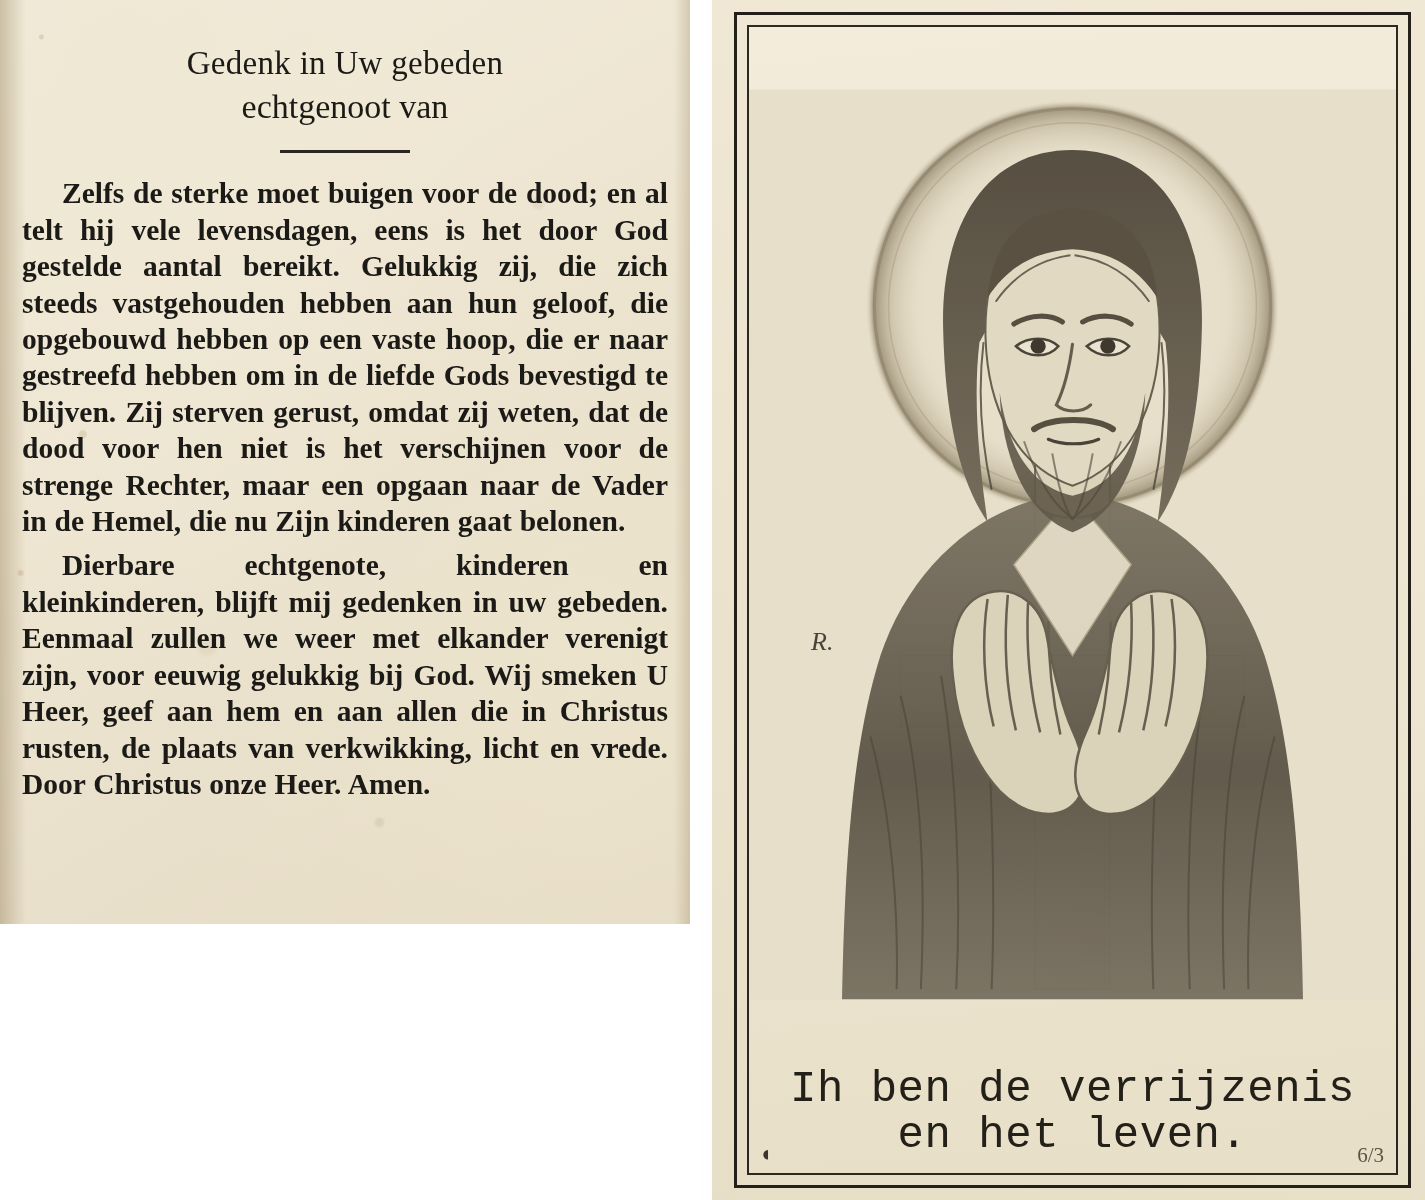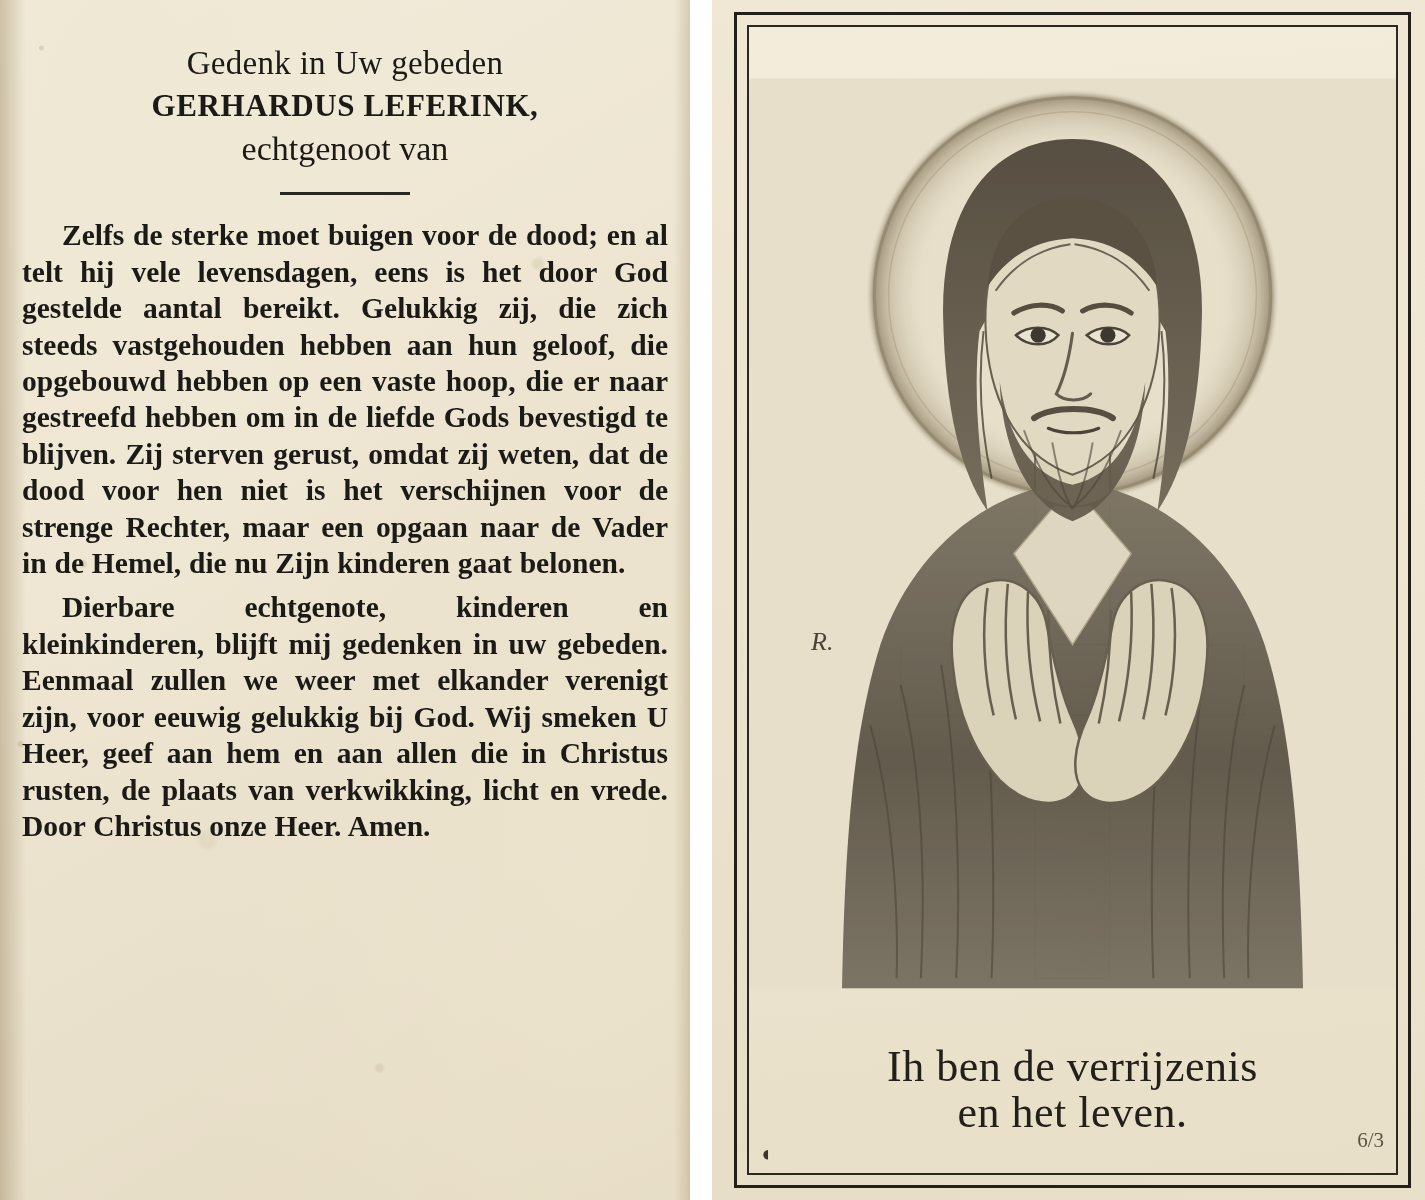--- a/index.html
+++ b/index.html
@@ -18,21 +18,21 @@
     width: 1425px;
     height: 1200px;
     display: flex;
     background: #ffffff;
   }
 
   
   .page-left {
     position: relative;
     width: 690px;
-    height: 1200px;
+    height: 924px;
     background:
       radial-gradient(ellipse at 18% 12%, #efe8d4 0%, rgba(239,232,212,0) 46%),
       radial-gradient(ellipse at 85% 70%, #ece3cd 0%, rgba(236,227,205,0) 52%),
       linear-gradient(150deg, #f2ecdc 0%, #eee6d2 38%, #e9e0cb 70%, #e5dbc3 100%);
     box-sizing: border-box;
     padding: 44px 22px 18px 22px;
     overflow: hidden;
   }
   .page-left::after {
     content: "";
@@ -180,57 +180,56 @@
     position: absolute;
     left: 62px;
     top: 600px;
     font-size: 26px;
     color: #4a4338;
     font-family: "Liberation Serif", serif;
     font-style: italic;
   }
   .caption {
     position: relative;
-    padding: 4px 10px 36px 10px;
+    padding: 4px 10px 14px 10px;
     text-align: center;
     color: #23201a;
-    font-family: Liberation Serif, serif;
+    font-family: Liberation Mono, monospace;
     font-size: 44px;
     line-height: 1.06;
     letter-spacing: 0.5px;
   }
   .caption .line2 { display: block; }
   .corner-mark {
     position: absolute;
     left: 10px;
     bottom: 6px;
     font-size: 22px;
     color: #3b352c;
   }
   .print-code {
     position: absolute;
     right: 12px;
-    bottom: 20px;
+    bottom: 5px;
     font-size: 21px;
     color: #5c5344;
     font-family: "Liberation Serif", serif;
   }
 </style>
 </head>
 <body>
 
 <div class="card-spread">
 
   <div class="page-left">
     <div class="left-edge-shade"></div>
     <div class="right-edge-shade"></div>
 
     <div class="memorial-text">
       <p class="head-line">Gedenk in Uw gebeden</p>
-      <p class="deceased-name">GERHARDUS LEFERINK,</p>
       <p class="spouse-rel">echtgenoot van</p>
 
       <hr class="divider">
 
       <p class="body-par">Zelfs de sterke moet buigen voor de dood; en al telt hij vele levensdagen, eens is het door God gestelde aantal bereikt. Gelukkig zij, die zich steeds vastgehouden hebben aan hun geloof, die opgebouwd hebben op een vaste hoop, die er naar gestreefd hebben om in de liefde Gods bevestigd te blijven. Zij sterven gerust, omdat zij weten, dat de dood voor hen niet is het verschijnen voor de strenge Rechter, maar een opgaan naar de Vader in de Hemel, die nu Zijn kinderen gaat belonen.</p>
       <p class="body-par">Dierbare echtgenote, kinderen en kleinkinderen, blijft mij gedenken in uw gebeden. Eenmaal zullen we weer met elkander verenigt zijn, voor eeuwig gelukkig bij God. Wij smeken U Heer, geef aan hem en aan allen die in Christus rusten, de plaats van verkwikking, licht en vrede. Door Christus onze Heer. Amen.</p>
     </div>
   </div>
 
   <div class="gutter"></div>

